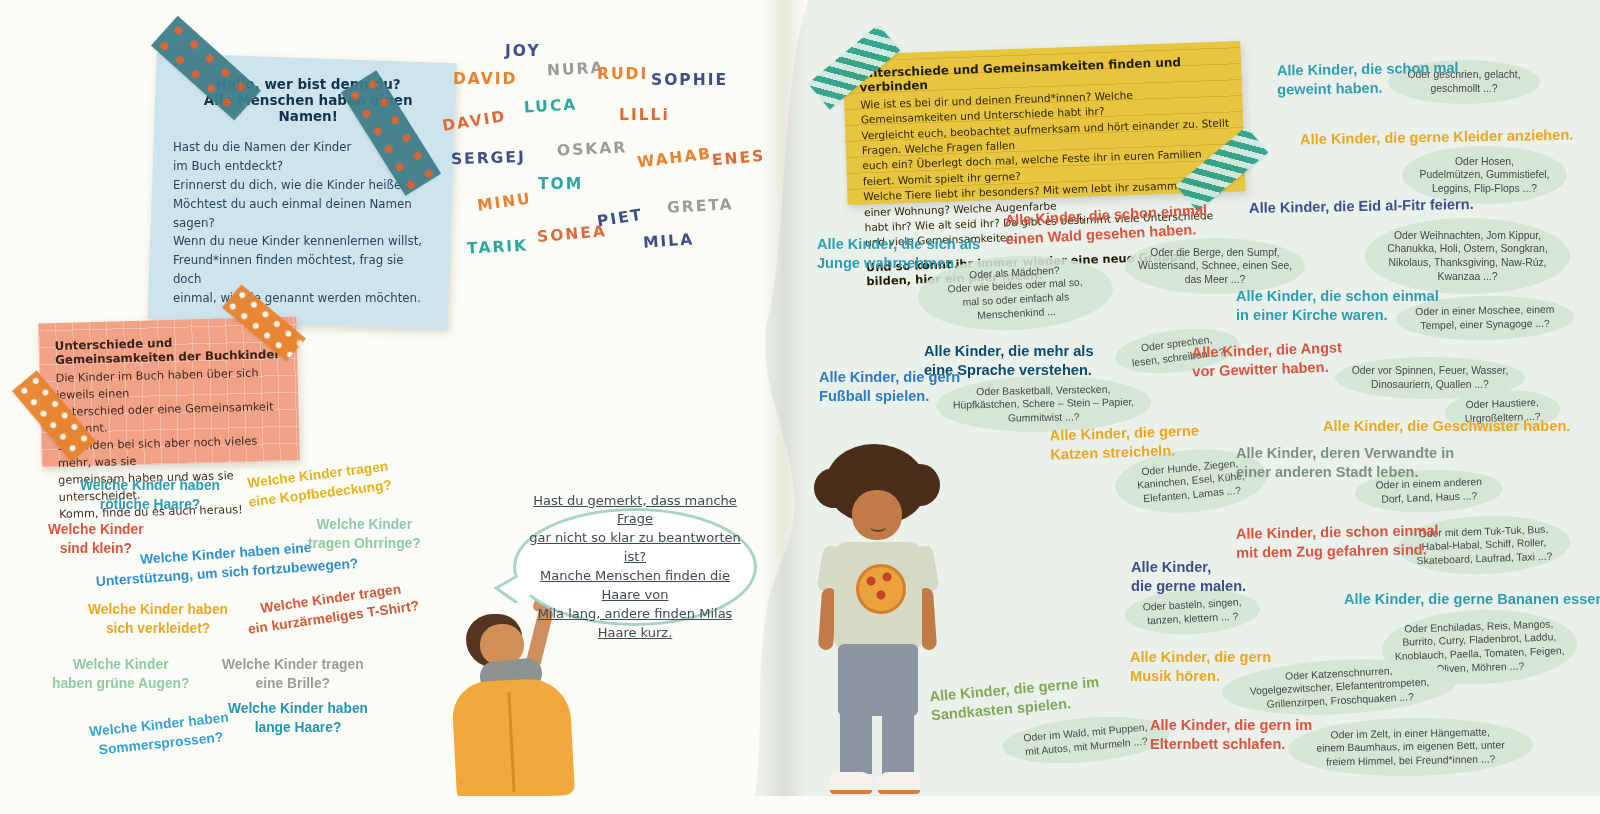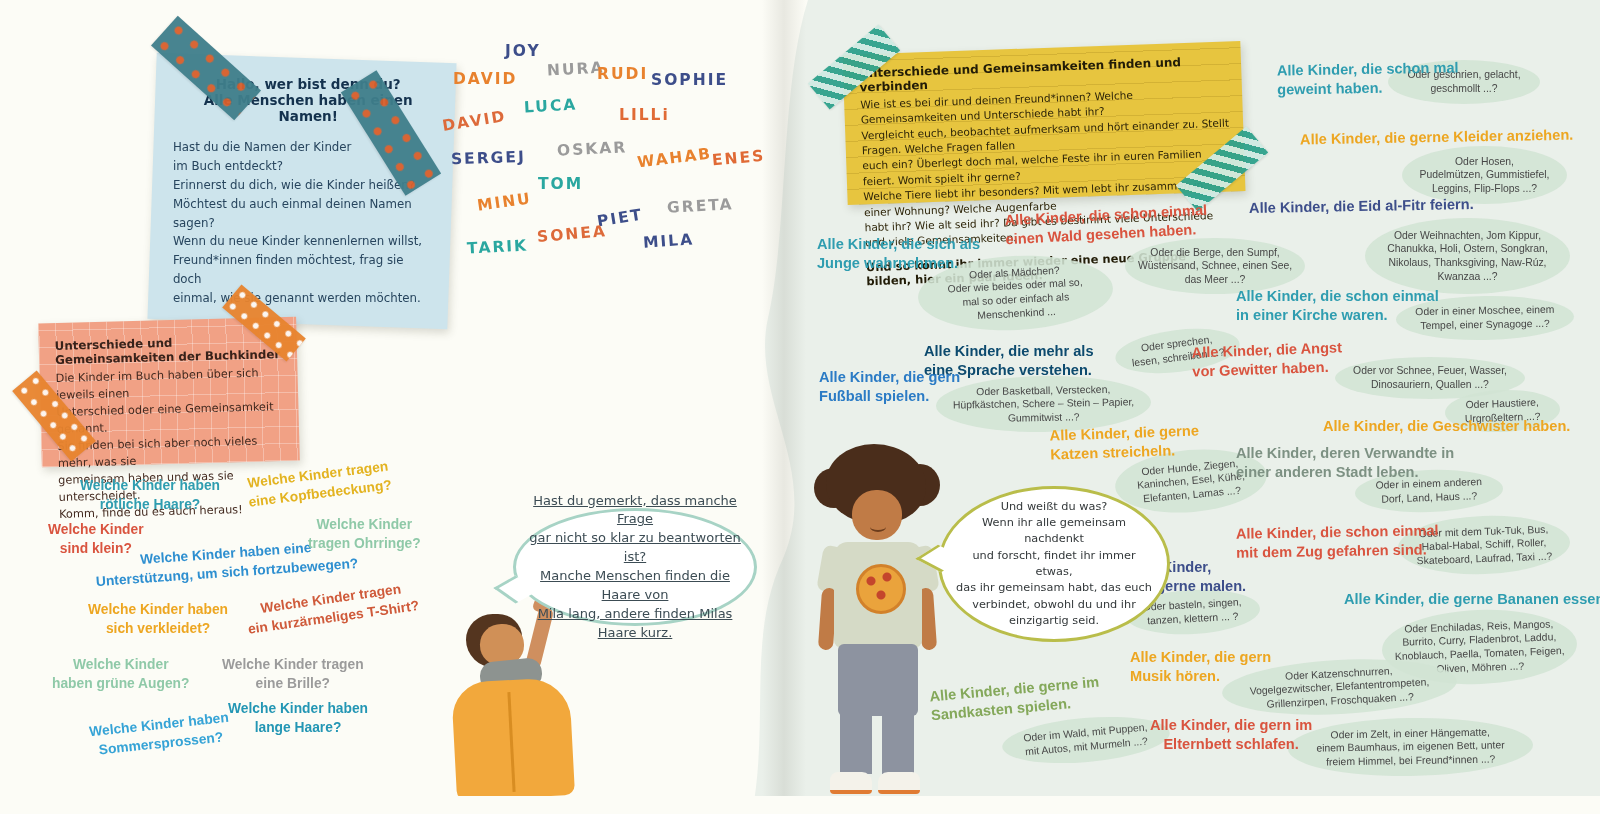--- a/index.html
+++ b/index.html
@@ -236,21 +236,21 @@
       <div class="group-label" style="left: 817px; top: 235px; color: rgb(47, 157, 176); transform: rotate(0deg);">Alle Kinder, die sich als
 Junge wahrnehmen.</div>
       <div class="alt-bubble" style="left: 1115px; top: 330px; width: 125px; height: 42px; transform: rotate(-7deg);">Oder sprechen,
 lesen, schreiben ...?</div>
       <div class="group-label" style="left: 924px; top: 318px; color: #0c4a6e; transform: rotate(0deg); margin-top: 24px;">Alle Kinder, die mehr als
 eine Sprache verstehen.</div>
       <div class="alt-bubble" style="left: 1396px; top: 296px; width: 178px; height: 44px; transform: rotate(-1deg);">Oder in einer Moschee, einem
 Tempel, einer Synagoge ...?</div>
       <div class="group-label" style="left: 1236px; top: 287px; color: rgb(47, 157, 176); transform: rotate(0deg);">Alle Kinder, die schon einmal
 in einer Kirche waren.</div>
-      <div class="alt-bubble" style="left: 1335px; top: 357px; width: 190px; height: 42px; transform: rotate(0deg);">Oder vor Schnee, Feuer, Wasser,
+      <div class="alt-bubble" style="left: 1335px; top: 357px; width: 190px; height: 42px; transform: rotate(0deg);">Oder vor Spinnen, Feuer, Wasser,
 Dinosauriern, Quallen ...?</div>
       <div class="group-label" style="left: 1192px; top: 341px; color: rgb(217, 84, 63); transform: rotate(-2deg);">Alle Kinder, die Angst
 vor Gewitter haben.</div>
       <div class="alt-bubble" style="left: 936px; top: 376px; width: 215px; height: 56px; transform: rotate(-1deg);">Oder Basketball, Verstecken,
 Hüpfkästchen, Schere – Stein – Papier,
 Gummitwist ...?</div>
       <div class="group-label" style="left: 819px; top: 368px; color: rgb(43, 123, 197); transform: rotate(0deg);">Alle Kinder, die gern
 Fußball spielen.</div>
       <div class="alt-bubble" style="left: 1445px; top: 390px; width: 115px; height: 42px; transform: rotate(-2deg);">Oder Haustiere,
 Urgroßeltern ...?</div>
@@ -283,33 +283,24 @@
 Grillenzirpen, Froschquaken ...?</div>
       <div class="group-label" style="left: 1130px; top: 648px; color: rgb(237, 166, 33); transform: rotate(0deg);">Alle Kinder, die gern
 Musik hören.</div>
       <div class="alt-bubble" style="left: 1002px; top: 718px; width: 168px; height: 44px; transform: rotate(-5deg);">Oder im Wald, mit Puppen,
 mit Autos, mit Murmeln ...?</div>
       <div class="group-label" style="left: 930px; top: 680px; color: rgb(132, 168, 90); transform: rotate(-5deg);">Alle Kinder, die gerne im
 Sandkasten spielen.</div>
       <div class="alt-bubble" style="left: 1288px; top: 718px; width: 245px; height: 58px; transform: rotate(-1deg);">Oder im Zelt, in einer Hängematte,
 einem Baumhaus, im eigenen Bett, unter
 freiem Himmel, bei Freund*innen ...?</div>
-      <div class="group-label" style="left: 1150px; top: 716px; color: rgb(217, 84, 63); transform: rotate(0deg); text-align: center;">Alle Kinder, die gern im
+      <div class="group-label" style="left: 1150px; top: 716px; color: rgb(217, 84, 63); transform: rotate(0deg);">Alle Kinder, die gern im
 Elternbett schlafen.</div>
     </div>
 
-  <div class="speech right-speech">
-    <span>Und weißt du was?
-Wenn ihr alle gemeinsam nachdenkt
-und forscht, findet ihr immer etwas,
-das ihr gemeinsam habt, das euch
-verbindet, obwohl du und ihr
-einzigartig seid.</span>
-    <div class="tail"></div>
-  </div>
 
   <div class="boy right-boy">
     <div class="rb-hair2"></div>
     <div class="rb-hair3"></div>
     <div class="rb-hair"></div>
     <div class="rb-face"></div>
     <div class="rb-smile"></div>
     <div class="rb-sleeveL"></div>
     <div class="rb-sleeveR"></div>
     <div class="rb-armL"></div>

